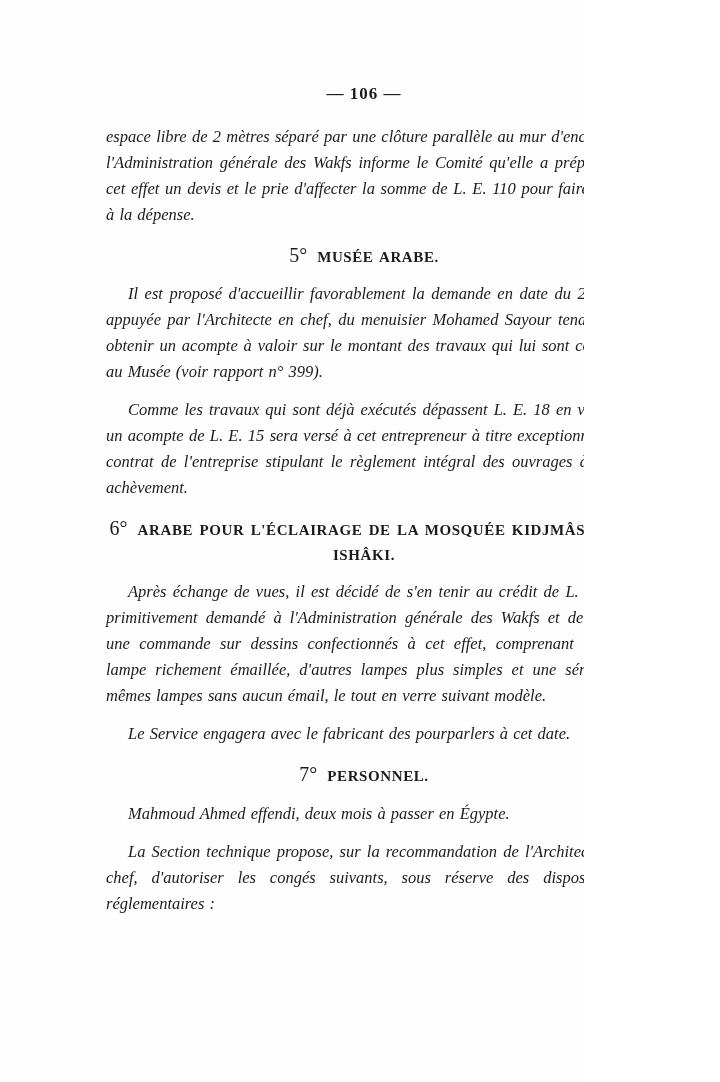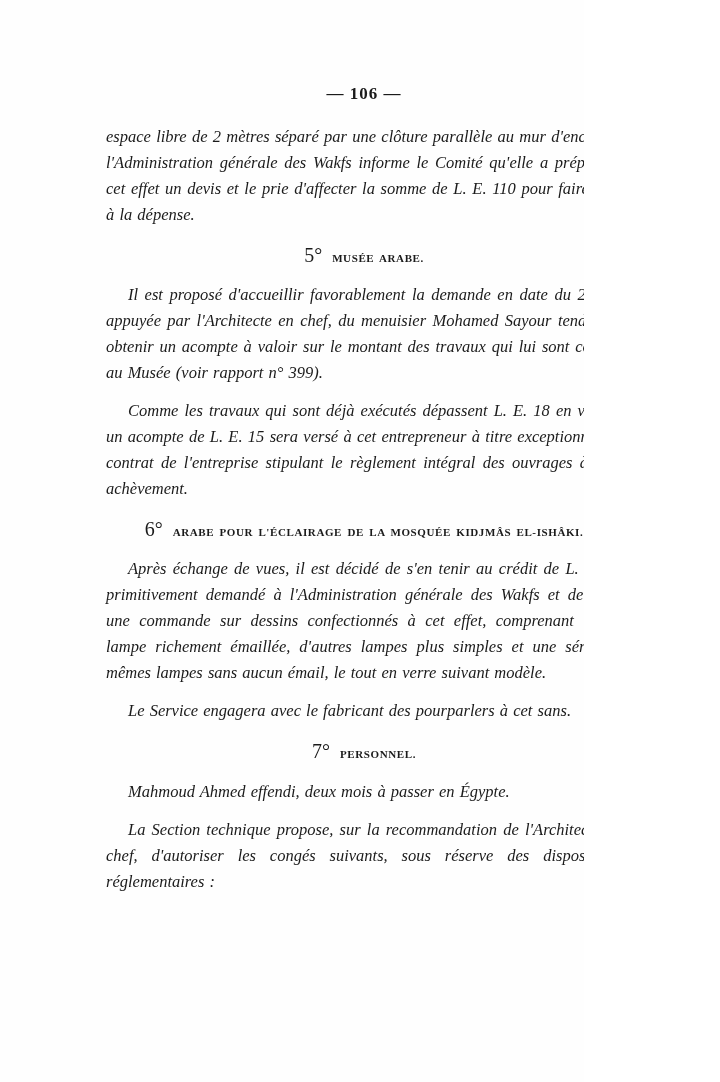--- a/index.html
+++ b/index.html
@@ -46,21 +46,21 @@
     text-align: center;
     font-weight: 400;
     line-height: 24px;
   }
   h3.heading .hnum {
     font-size: 20px;
     font-weight: 400;
     margin-right: 10px;
   }
   h3.heading .htitle {
-    font-size: 11px;
+    font-size: 15px;
     font-weight: 700;
     letter-spacing: 0.6px;
     word-spacing: 2px;
   }
 </style>
 </head>
 <body>
 
 <div class="page">
   <div class="content">
@@ -78,21 +78,21 @@
 
     <p class="para indent">Comme les travaux qui sont déjà exécutés dépassent L. E. 18 en valeur, un acompte de L. E. 15 sera versé à cet entrepreneur à titre exceptionnel, le contrat de l'entreprise stipulant le règlement intégral des ouvrages à leur achèvement.</p>
 
     <h3 class="heading">
       <span class="hnum">6°</span><span class="htitle">ARABE POUR L'ÉCLAIRAGE DE LA MOSQUÉE KIDJMÂS EL-ISHÂKI.</span>
     </h3>
 
 
     <p class="para indent">Après échange de vues, il est décidé de s'en tenir au crédit de L. E. 70 primitivement demandé à l'Administration générale des Wakfs et de faire une commande sur dessins confectionnés à cet effet, comprenant : une lampe richement émaillée, d'autres lampes plus simples et une série de mêmes lampes sans aucun émail, le tout en verre suivant modèle.</p>
 
-    <p class="para indent">Le Service engagera avec le fabricant des pourparlers à cet sans.</p>
+    <p class="para indent">Le Service engagera avec le fabricant des pourparlers à cet date.</p>
 
     <h3 class="heading">
       <span class="hnum">7°</span><span class="htitle">PERSONNEL.</span>
     </h3>
 
     <p class="para indent spaced">Mahmoud Ahmed effendi, deux mois à passer en Égypte.</p>
 
     <p class="para indent">La Section technique propose, sur la recommandation de l'Architecte en chef, d'autoriser les congés suivants, sous réserve des dispositions réglementaires :</p>
 
   </div>

